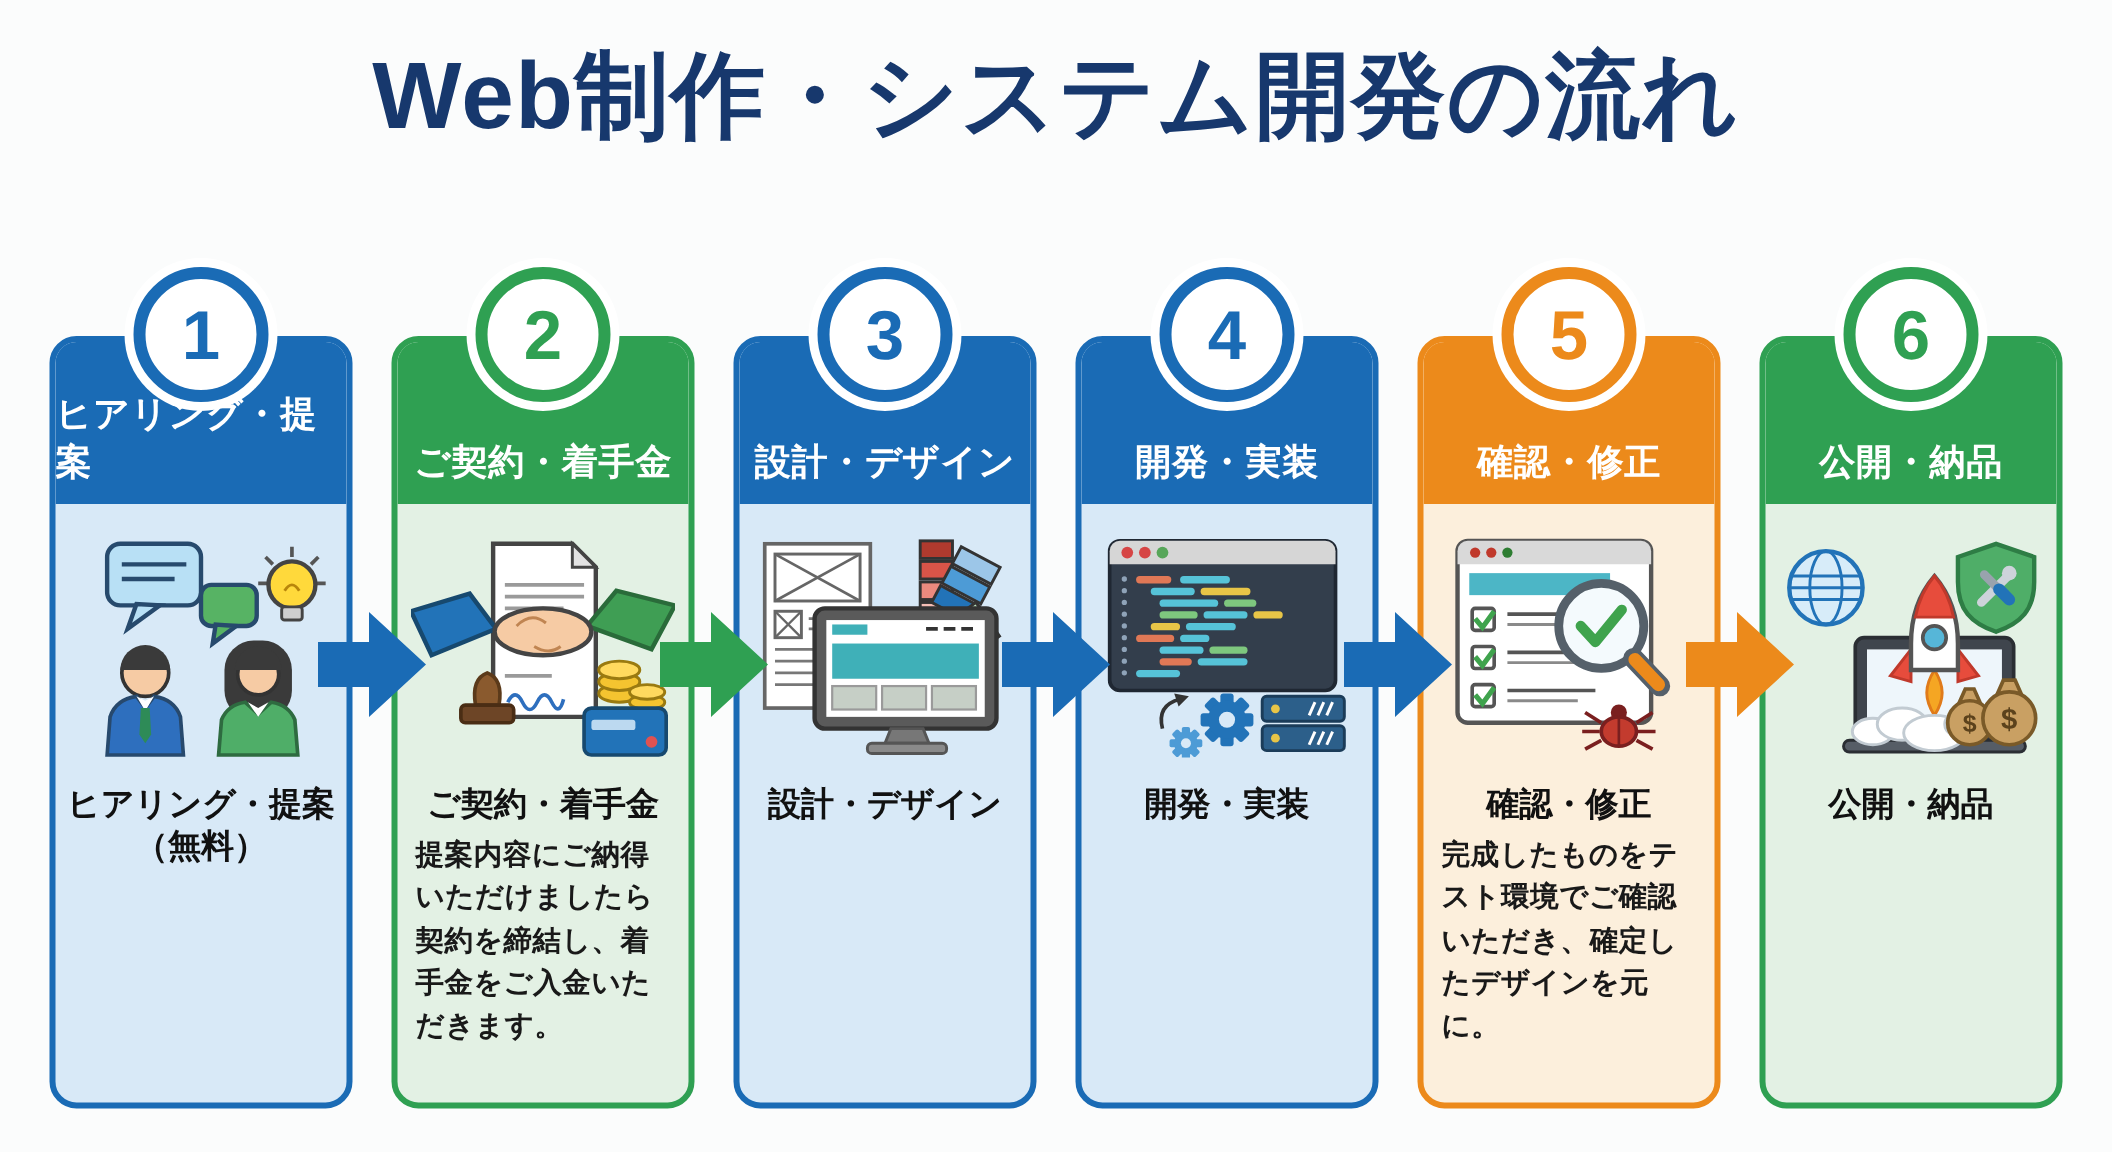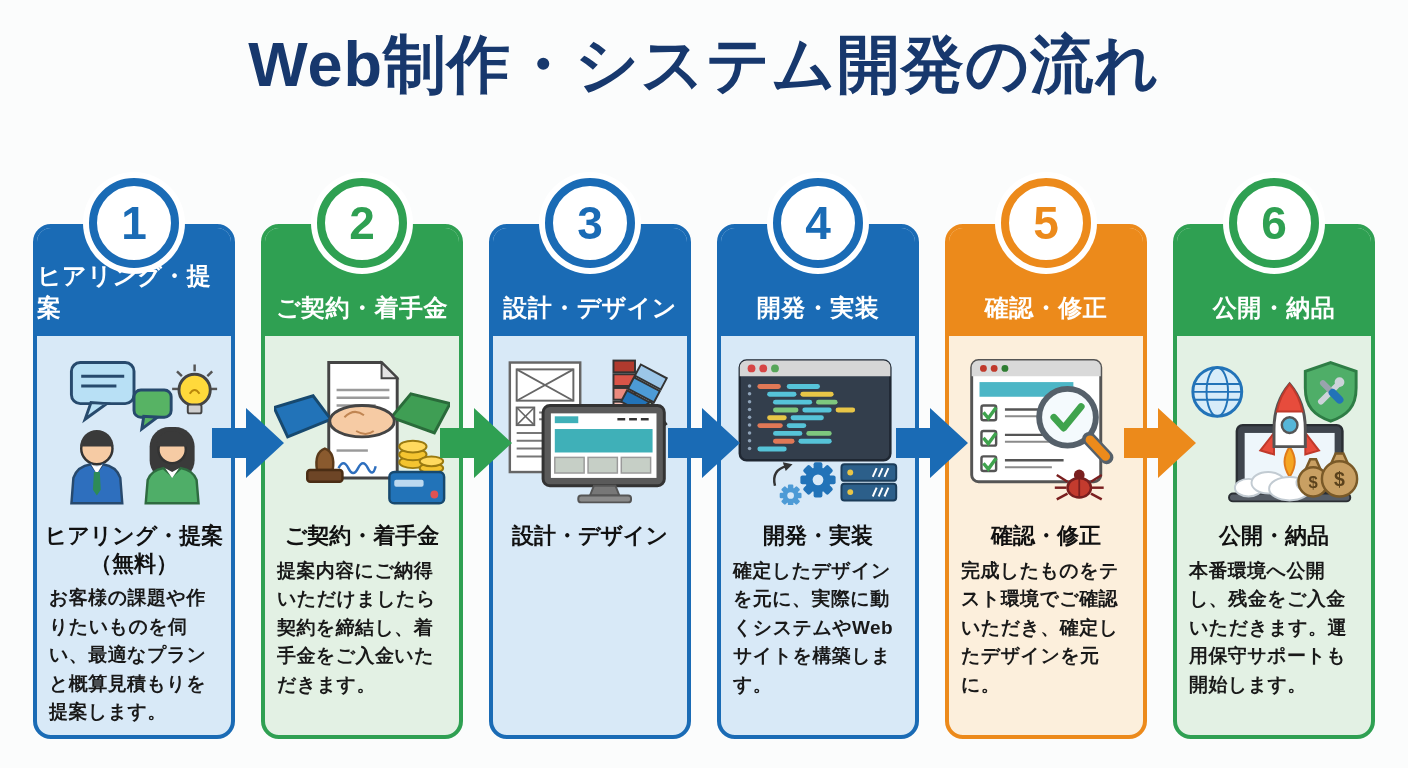--- a/index.html
+++ b/index.html
@@ -110,21 +110,20 @@
               <rect x="106" y="72" width="46" height="54" rx="20" fill="#3a3a3a"></rect>
               <circle cx="129" cy="95" r="14" fill="#f6cba4" stroke="#333" stroke-width="2.5"></circle>
               <path d="M113 92 A16 16 0 1 1 145 92 Z" fill="#3a3a3a"></path>
               <path d="M102 150 L104 126 Q108 116 120 114 L129 122 L138 114 Q150 116 154 126 L156 150 Z" fill="#4fae68" stroke="#2e6b40" stroke-width="2.5"></path>
               <path d="M122 114 L129 124 L136 114 L129 118 Z" fill="#fff"></path>
             </g>
           </svg>
         </div>
         <div class="card-subtitle">ヒアリング・提案
 （無料）</div>
-        <div class="card-desc">お客様の課題や作りたいものを伺い、最適なプランと概算見積もりを提案します。</div>
       </div>
     </div>
 
     <div class="arrow-slot">
       <svg viewBox="0 0 72 82">
         <polygon class="arrow-fill-blue" points="0,26 34,26 34,6 72,41 34,76 34,56 0,56"></polygon>
       </svg>
     </div>
 
     <div class="step theme-green">
@@ -328,21 +327,20 @@
               <circle cx="123" cy="138.5" r="3" fill="#e8c547"></circle>
               <g stroke="#fff" stroke-width="2">
                 <line x1="146" y1="143" x2="150" y2="134"></line>
                 <line x1="152" y1="143" x2="156" y2="134"></line>
                 <line x1="158" y1="143" x2="162" y2="134"></line>
               </g>
             </g>
           </svg>
         </div>
         <div class="card-subtitle">開発・実装</div>
-        <div class="card-desc">確定したデザインを元に、実際に動くシステムやWebサイトを構築します。</div>
       </div>
     </div>
 
     <div class="arrow-slot">
       <svg viewBox="0 0 72 82">
         <polygon class="arrow-fill-blue" points="0,26 34,26 34,6 72,41 34,76 34,56 0,56"></polygon>
       </svg>
     </div>
 
     <div class="step theme-orange">
@@ -452,19 +450,18 @@
               <polygon points="123,114 137,114 133,105 127,105" fill="#c9a063" stroke="#7a5a28" stroke-width="2.5"></polygon>
               <circle cx="130" cy="128" r="15" fill="#c9a063" stroke="#7a5a28" stroke-width="2.5"></circle>
               <text x="130" y="134" text-anchor="middle" font-size="17" font-weight="bold" fill="#5b421c">$</text>
               <polygon points="149,108 165,108 161,99 153,99" fill="#c9a063" stroke="#7a5a28" stroke-width="2.5"></polygon>
               <circle cx="157" cy="125" r="18" fill="#c9a063" stroke="#7a5a28" stroke-width="2.5"></circle>
               <text x="157" y="132" text-anchor="middle" font-size="20" font-weight="bold" fill="#5b421c">$</text>
             </g>
           </svg>
         </div>
         <div class="card-subtitle">公開・納品</div>
-        <div class="card-desc">本番環境へ公開し、残金をご入金いただきます。運用保守サポートも開始します。</div>
       </div>
     </div>
 
   </div>
 
 </div>
 
 </body></html>

